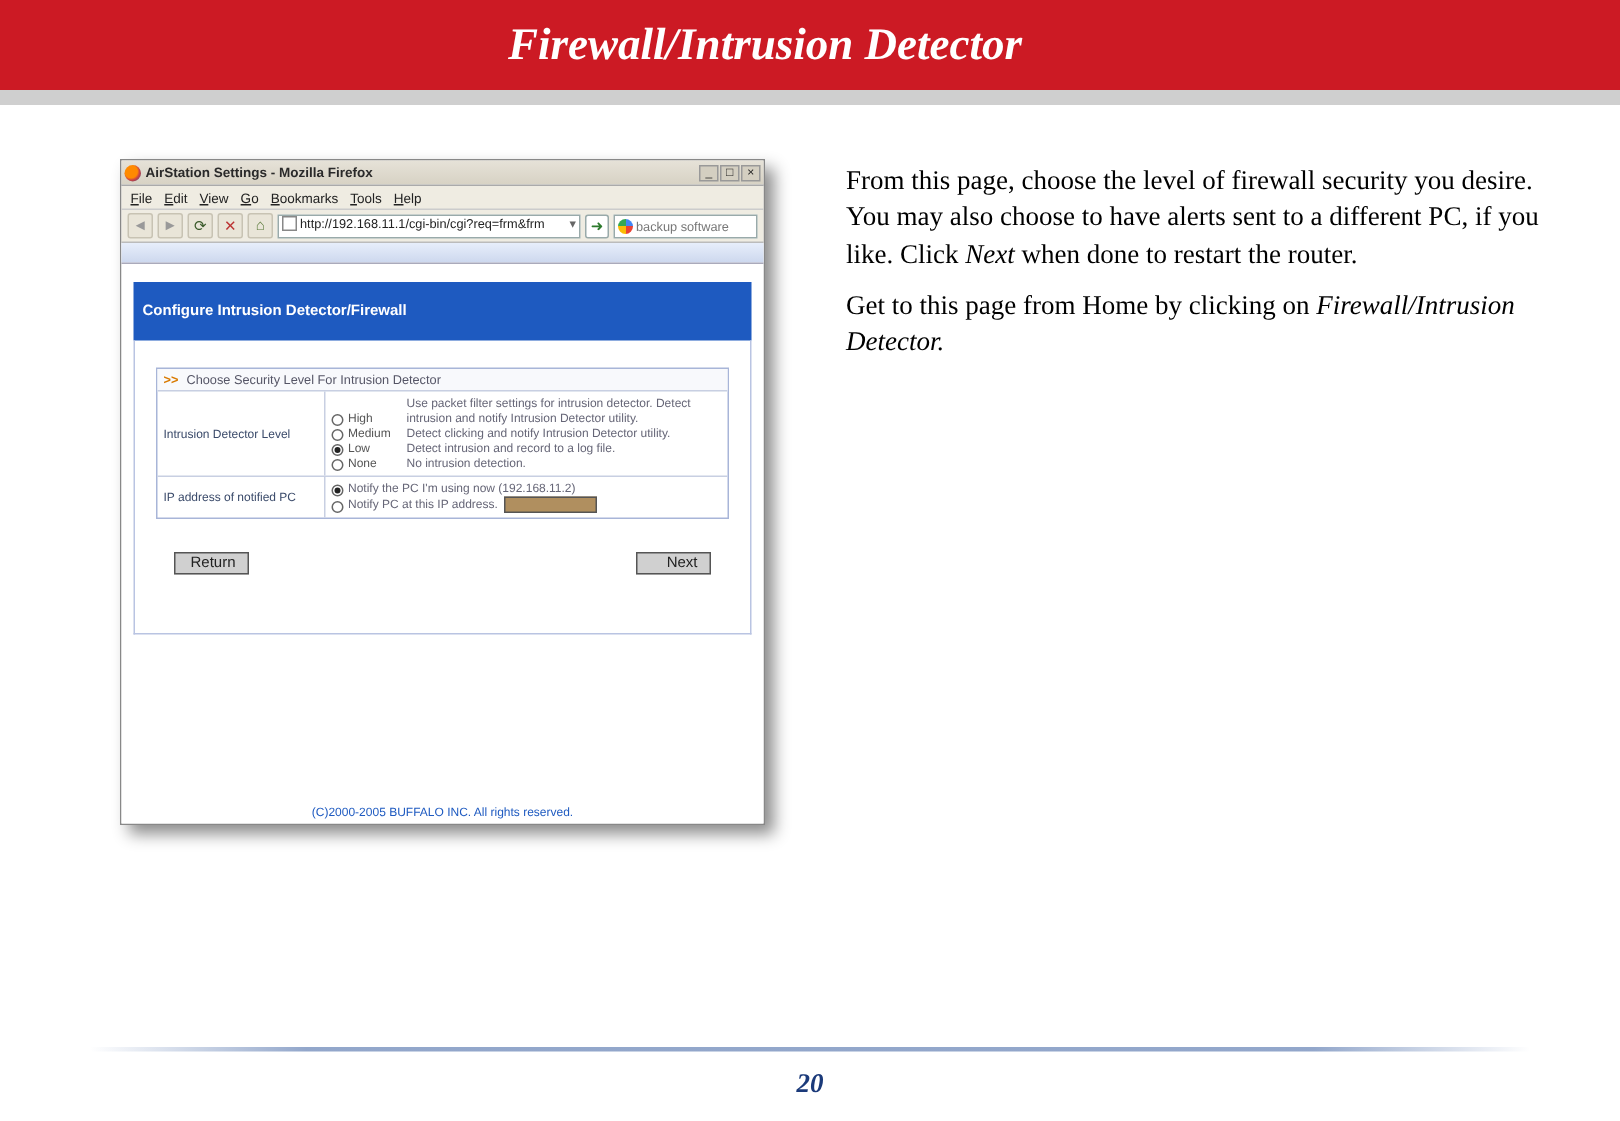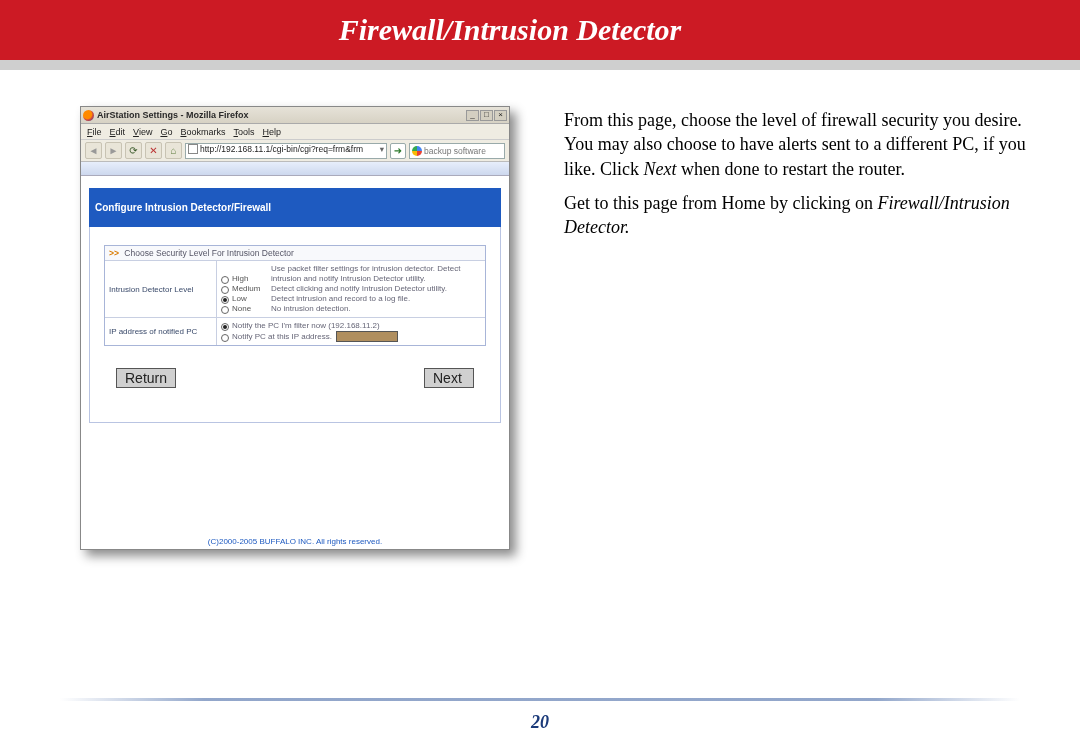--- a/index.html
+++ b/index.html
@@ -266,24 +266,24 @@
     margin-left: 2px;
   }
   .btn-row {
     display: flex;
     justify-content: space-between;
     padding: 10px 26px 0 26px;
   }
   .ui-btn {
     min-width: 50px;
     padding: 1px 8px;
-    font-size: 14px;
+    font-size: 10px;
     background: #d0d0d0;
     border: 1px solid #555;
-    text-align: left;
+    text-align: right;
   }
   .copyright-bar {
     margin-top: auto;
     height: 16px;
     text-align: center;
     font-size: 8px;
     color: #1e5ac0;
     display:flex;align-items:center;justify-content:center;
   }
 </style>
@@ -377,21 +377,21 @@
                   </div>
               </div>
             </div>
 
             <div class="config-row">
               <div class="row-label">IP address of notified PC</div>
               <div class="row-body">
                 <div class="radio-list">
                   <div class="radio-line">
                     <span class="r sel"></span>
-                    <span class="desc">Notify the PC I'm filter now (192.168.11.2)</span>
+                    <span class="desc">Notify the PC I'm using now (192.168.11.2)</span>
                   </div>
                   <div class="radio-line">
                     <span class="r"></span>
                     <span class="desc">
                       <span>Notify PC at this IP address.</span>
                       <span class="ip-input"></span>
                     </span>
                   </div>
                 </div>
               </div>

